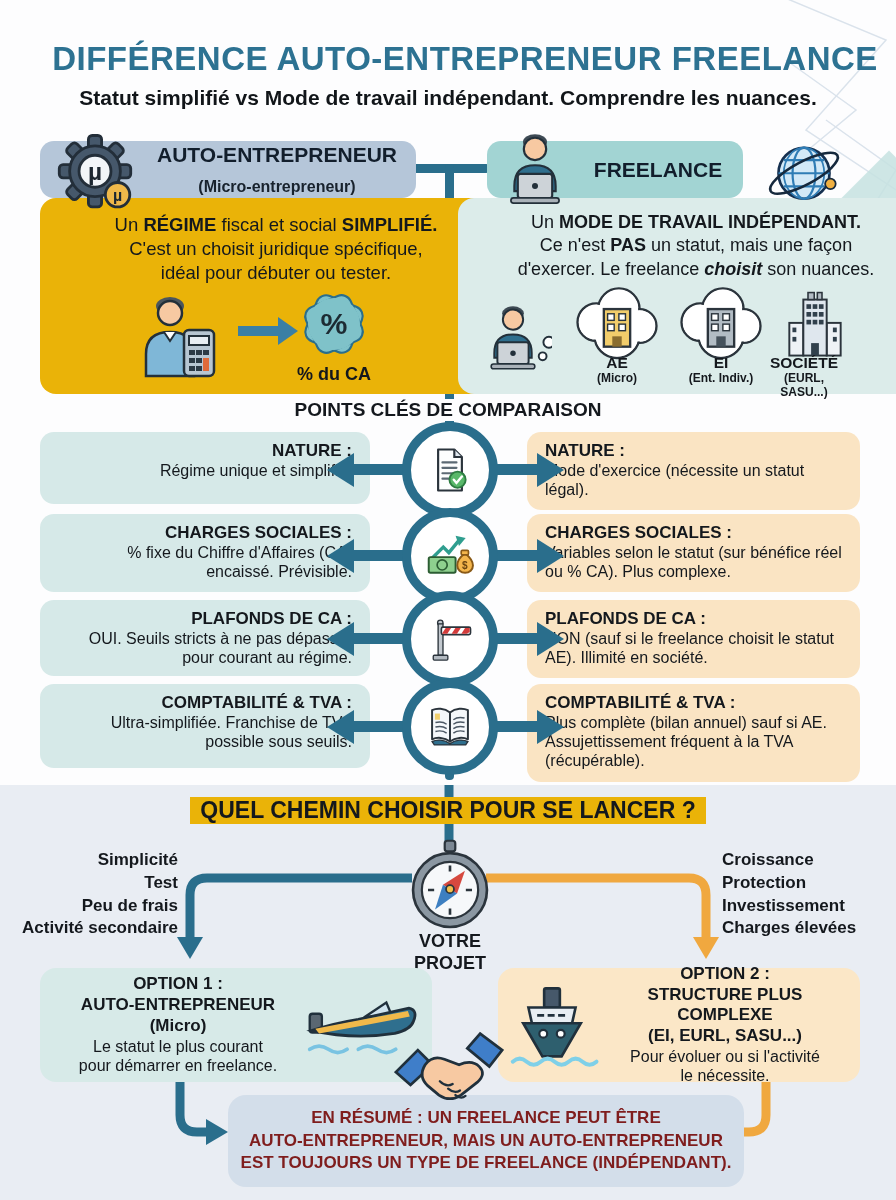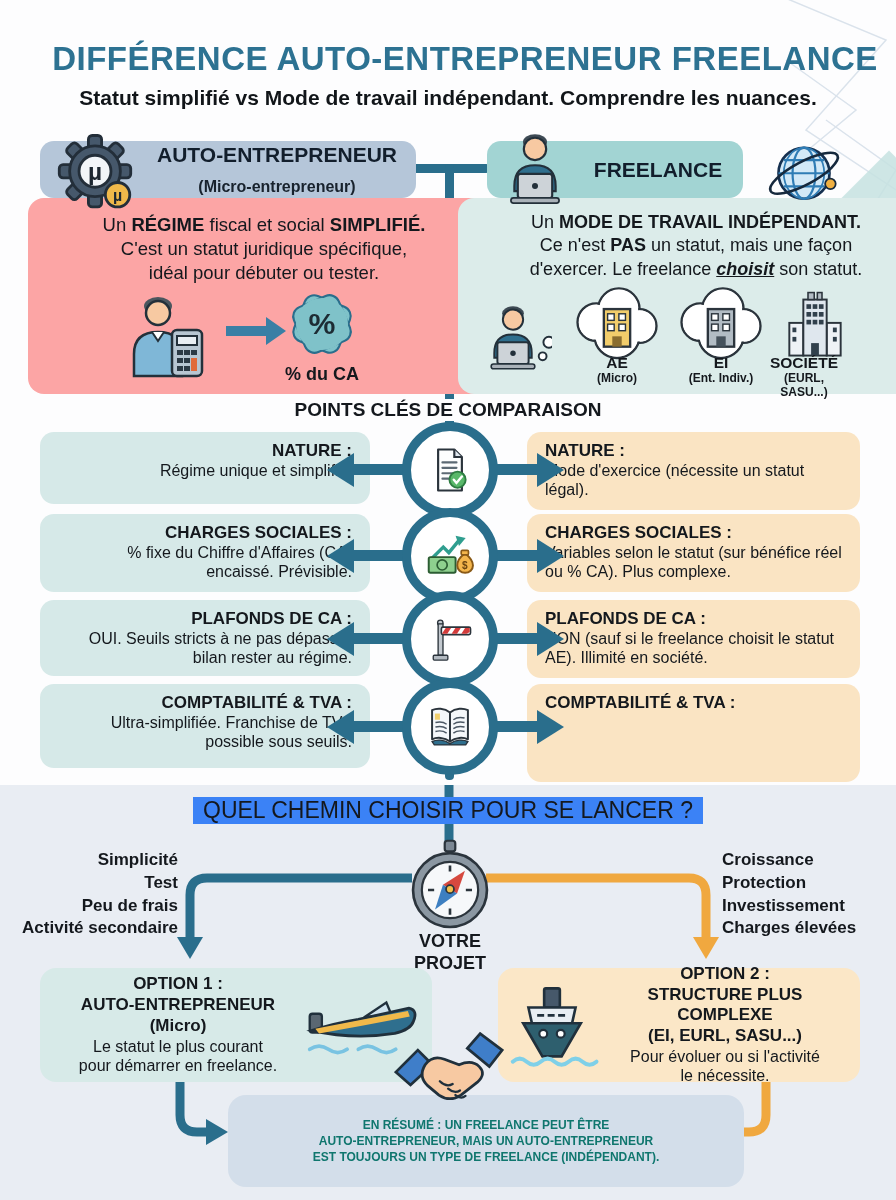--- a/index.html
+++ b/index.html
@@ -11,25 +11,25 @@
   .subtitle{left:0;right:0;top:86px;font-size:21px;font-weight:600;color:#111519;text-align:center;}
   
   .conn{background:#2a6e8c;position:absolute;border-radius:4px;}
   
   .card-hd{position:absolute;height:57px;border-radius:14px;z-index:3;display:flex;flex-direction:column;justify-content:center;}
   .ae-hd{left:40px;top:141px;width:376px;background:#b5c6d9;padding-left:98px;width:278px;}
   .fl-hd{left:487px;top:141px;width:170px;background:#a2d4d3;padding-left:86px;}
   .card-hd .t1{font-size:21px;font-weight:800;color:#121e2c;text-align:center;}
   .card-hd .t2{font-size:16px;font-weight:600;color:#18222d;text-align:center;margin-top:11px;}
   .card-bd{position:absolute;top:198px;height:196px;border-radius:16px;z-index:2;}
-  .ae-bd{left:28px;width:472px;background:#fca5a5;}
+  .ae-bd{left:40px;width:472px;background:#eab308;}
   .fl-bd{left:458px;width:476px;background:#dcecea;}
   .desc{position:absolute;left:0;right:0;top:15px;text-align:center;font-size:18.5px;line-height:1.3;font-weight:500;color:#14181d;}
   .desc b{font-weight:800;}
-  .u-bi{font-weight:800;font-style:italic;text-decoration:underline;}
+  .u-bi{font-weight:800;font-style:italic;}
   .icon{position:absolute;z-index:4;}
   .cap{position:absolute;font-size:18px;font-weight:800;text-align:center;color:#14181d;}
   .st-lab{position:absolute;text-align:center;z-index:4;}
   .st-lab .l1{font-size:15.5px;font-weight:800;}
   .st-lab .l2{font-size:12px;font-weight:700;margin-top:-1px;}
   
   .comp-hd{left:0;right:0;top:399px;text-align:center;z-index:5;}
   .comp-hd span{display:inline-block;background:#fdfdfe;padding:0 12px;font-size:19px;font-weight:800;}
   .cbox{position:absolute;border-radius:14px;padding:9px 18px;box-sizing:border-box;z-index:2;}
   .cbox-l{left:40px;width:330px;background:#d6e9e8;text-align:right;}
@@ -38,35 +38,35 @@
   .cbox .bx{font-size:16px;font-weight:500;line-height:1.2;}
   .circle{position:absolute;left:402px;width:78px;height:78px;border:9px solid #2a6e8c;border-radius:50%;
           background:#fff;z-index:3;display:flex;align-items:center;justify-content:center;}
   .arr-bar{position:absolute;height:11px;background:#2a6e8c;z-index:2;}
   .tri{position:absolute;width:0;height:0;z-index:2;}
   .tri-l{border-top:17px solid transparent;border-bottom:17px solid transparent;border-right:27px solid #2a6e8c;}
   .tri-r{border-top:17px solid transparent;border-bottom:17px solid transparent;border-left:27px solid #2a6e8c;}
   
   .bottom{position:absolute;left:0;top:785px;width:896px;height:415px;background:#e9edf3;z-index:1;}
   .dec-hd{left:0;right:0;top:12px;text-align:center;z-index:3;}
-  .dec-hd span{display:inline-block;background:#3b82f6;padding:0 10px;font-size:23px;font-weight:400;}
+  .dec-hd span{display:inline-block;background:#eab308;padding:0 10px;font-size:23px;font-weight:700;}
   .crit{position:absolute;top:64px;width:164px;font-size:17px;font-weight:600;line-height:1.34;z-index:3;}
   .crit-l{left:14px;text-align:right;}
   .crit-r{left:722px;text-align:left;}
   .vproj{position:absolute;left:388px;top:146px;width:124px;text-align:center;z-index:3;
          font-size:18px;font-weight:800;line-height:1.2;}
   .opt{position:absolute;top:183px;height:114px;border-radius:16px;z-index:3;display:flex;align-items:center;box-sizing:border-box;}
   .opt1{left:40px;width:392px;background:#d7eae8;padding:6px 8px 6px 14px;}
   .opt2{left:498px;width:362px;background:#fbe7c7;padding:6px 10px 6px 6px;}
   .opt .txt{flex:1;text-align:center;}
   .opt .ot{font-size:17px;font-weight:800;line-height:1.22;}
   .opt .ob{font-size:16px;font-weight:500;line-height:1.22;}
   .summary{position:absolute;left:228px;top:310px;width:516px;height:92px;background:#d3deea;border-radius:18px;
            z-index:3;display:flex;flex-direction:column;justify-content:center;text-align:center;}
-  .summary div{font-size:12px;font-weight:800;line-height:1.35;color:#0f766e;}
+  .summary div{font-size:17px;font-weight:800;line-height:1.35;color:#7f1d1d;}
   svg text{font-family:"Liberation Sans",sans-serif;}
   .deco{position:absolute;z-index:0;}
 </style>
 </head>
 <body>
 
 <div class="canvas">
 
   <svg class="deco" style="right:0;top:0;" width="190" height="300">
     <g fill="none" stroke="#ccd8e4" stroke-width="1.5" opacity="0.7">
@@ -103,21 +103,21 @@
       <circle cx="50" cy="46" r="27"></circle>
     </g>
     <circle cx="50" cy="46" r="17" fill="#f2f5f8" stroke="#232e39" stroke-width="3"></circle>
     <text x="50" y="55" font-size="26" font-weight="bold" text-anchor="middle" fill="#1d2731">µ</text>
     <circle cx="74" cy="71" r="13" fill="#f0b94a" stroke="#232e39" stroke-width="3"></circle>
     <text x="74" y="78" font-size="17" font-weight="bold" text-anchor="middle" fill="#1d2731">µ</text>
   </svg>
   <div class="card-bd ae-bd">
     <div class="desc">
       <span>Un </span><b>RÉGIME</b><span> fiscal et social </span><b>SIMPLIFIÉ.</b><br>
-      <span>C'est un statut juridique spécifique,</span><br>
+      <span>C'est un choisit juridique spécifique,</span><br>
       <span>idéal pour débuter ou tester.</span>
     </div>
     <svg class="icon" style="left:88px;top:88px;" width="100" height="100" viewBox="0 0 100 100">
       <ellipse cx="42" cy="20" rx="14" ry="9" fill="#4b565e"></ellipse>
       <circle cx="42" cy="27" r="12" fill="#f7c9a2" stroke="#23303a" stroke-width="2.5"></circle>
       <path d="M18 68q0-22 24-22t24 22v22H18Z" fill="#7fb7d7" stroke="#23303a" stroke-width="2.5"></path>
       <path d="M36 46l6 9 6-9" fill="#fff" stroke="#23303a" stroke-width="2"></path>
       <rect x="56" y="44" width="30" height="46" rx="5" fill="#b7c6d2" stroke="#23303a" stroke-width="2.5"></rect>
       <rect x="61" y="50" width="20" height="9" fill="#e8eef3" stroke="#23303a" stroke-width="2"></rect>
       <g fill="#2c3a45">
@@ -162,21 +162,21 @@
     <line x1="21" y1="48" x2="79" y2="48" stroke="#2f7cb5" stroke-width="2.5"></line>
     <line x1="27" y1="33" x2="73" y2="33" stroke="#2f7cb5" stroke-width="2.5"></line>
     <line x1="27" y1="63" x2="73" y2="63" stroke="#2f7cb5" stroke-width="2.5"></line>
     <ellipse cx="50" cy="48" rx="43" ry="13" fill="none" stroke="#16293d" stroke-width="3" transform="rotate(-28 50 48)"></ellipse>
     <circle cx="80" cy="60" r="6" fill="#f0b042" stroke="#16293d" stroke-width="2"></circle>
   </svg>
   <div class="card-bd fl-bd">
     <div class="desc" style="top:13px;font-size:18px;">
       <span>Un </span><b>MODE DE TRAVAIL INDÉPENDANT.</b><br>
       <span>Ce n'est </span><b>PAS</b><span> un statut, mais une façon</span><br>
-      <span>d'exercer. Le freelance </span><span class="u-bi">choisit</span><span> son statut.</span>
+      <span>d'exercer. Le freelance </span><span class="u-bi">choisit</span><span> son nuances.</span>
     </div>
     <svg class="icon" style="left:16px;top:96px;" width="78" height="84" viewBox="0 0 100 100">
       <ellipse cx="50" cy="21" rx="14" ry="9" fill="#3e4a54"></ellipse>
       <circle cx="50" cy="29" r="13" fill="#f7c9a2" stroke="#23303a" stroke-width="2.5"></circle>
       <path d="M26 72q0-24 24-24t24 24v6H26Z" fill="#2f6f8e" stroke="#23303a" stroke-width="2.5"></path>
       <rect x="30" y="58" width="40" height="28" rx="3" fill="#cdd3d8" stroke="#23303a" stroke-width="2.5"></rect>
       <circle cx="50" cy="72" r="3.5" fill="#23303a"></circle>
       <rect x="22" y="86" width="56" height="6" rx="3" fill="#aab2b9" stroke="#23303a" stroke-width="2"></rect>
       <circle cx="88" cy="76" r="5" fill="#fff" stroke="#23303a" stroke-width="2.5"></circle>
       <circle cx="96" cy="58" r="7" fill="#fff" stroke="#23303a" stroke-width="2.5"></circle>
@@ -307,21 +307,21 @@
       <rect x="12" y="52" width="48" height="28" rx="3" fill="#8ed08e" stroke="#2c5d33" stroke-width="3.5"></rect>
       <circle cx="36" cy="66" r="9" fill="none" stroke="#2c5d33" stroke-width="3"></circle>
       <path d="M76 46c-7 5-13 11-13 21a14 13 0 0 0 28 0c0-10-7-16-13-21z" fill="#f4b64c" stroke="#8a5a17" stroke-width="3.5"></path>
       <rect x="70" y="40" width="13" height="8" rx="2" fill="#f4b64c" stroke="#8a5a17" stroke-width="3"></rect>
       <text x="76.5" y="74" font-size="18" font-weight="bold" text-anchor="middle" fill="#6b4511">$</text>
     </svg>
   </div>
 
   <div class="cbox cbox-l" style="top:600px;height:76px;">
     <div class="bt">PLAFONDS DE CA :</div>
-    <div class="bx">OUI. Seuils stricts à ne pas dépasser bilan rester au régime.</div>
+    <div class="bx">OUI. Seuils stricts à ne pas dépasser pour courant au régime.</div>
   </div>
   <div class="cbox cbox-r" style="top:600px;height:78px;">
     <div class="bt">PLAFONDS DE CA :</div>
     <div class="bx">NON (sauf si le freelance choisit le statut AE). Illimité en société.</div>
   </div>
   <div class="arr-bar" style="left:352px;top:633px;width:54px;"></div>
   <div class="tri tri-l" style="left:327px;top:622px;"></div>
   <div class="arr-bar" style="left:492px;top:633px;width:48px;"></div>
   <div class="tri tri-r" style="left:537px;top:622px;"></div>
   <div class="circle" style="top:591px;">
@@ -335,20 +335,21 @@
       <polygon points="78,29.5 86.5,29.5 86.5,37 81,40.5 71,40.5" fill="#d33b3b"></polygon>
     </svg>
   </div>
 
   <div class="cbox cbox-l" style="top:684px;height:84px;">
     <div class="bt">COMPTABILITÉ &amp; TVA :</div>
     <div class="bx">Ultra-simplifiée. Franchise de TVA possible sous seuils.</div>
   </div>
   <div class="cbox cbox-r" style="top:684px;height:98px;">
     <div class="bt">COMPTABILITÉ &amp; TVA :</div>
+    <div class="bx">Plus complète (bilan annuel) sauf si AE. Assujettissement fréquent à la TVA (récupérable).</div>
   </div>
   <div class="arr-bar" style="left:352px;top:721px;width:54px;"></div>
   <div class="tri tri-l" style="left:327px;top:710px;"></div>
   <div class="arr-bar" style="left:492px;top:721px;width:48px;"></div>
   <div class="tri tri-r" style="left:537px;top:710px;"></div>
   <div class="circle" style="top:679px;">
     <svg width="56" height="56" viewBox="0 0 100 100">
       <path d="M50 24C40 16 26 16 18 20v52c8-4 22-4 32 4Z" fill="#f4f7fa" stroke="#2b343c" stroke-width="3.5" stroke-linejoin="round"></path>
       <path d="M50 24c10-8 24-8 32-4v52c-8-4-22-4-32 4Z" fill="#f4f7fa" stroke="#2b343c" stroke-width="3.5" stroke-linejoin="round"></path>
       <rect x="23" y="26" width="9" height="11" fill="#f0cf6e"></rect>

